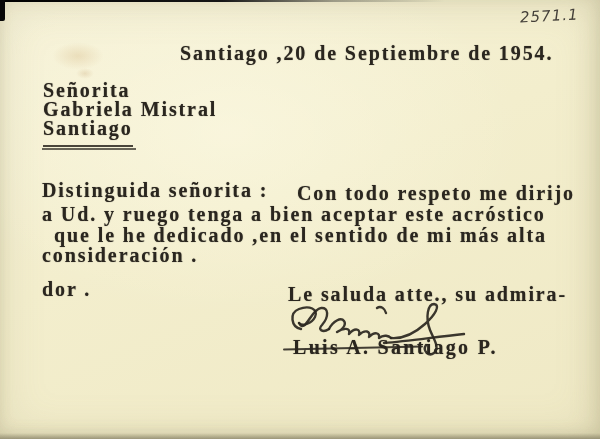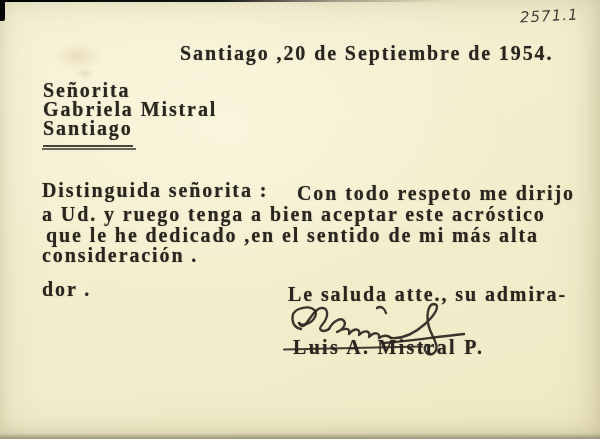--- a/index.html
+++ b/index.html
@@ -44,21 +44,21 @@
   .addr1      { left: 43px;  top: 81px; }
   .addr2      { left: 43px;  top: 100px; }
   .addr3      { left: 43px;  top: 119px; }
   .dbl { position: relative; display: inline-block; padding-bottom: 7px;
          border-bottom: 2px solid rgba(42,38,31,.85); }
   .dbl::after { content: ""; position: absolute; left: -1px; right: -3px; bottom: -5px; height: 2px;
          background: rgba(42,38,31,.70); }
   .salutation { left: 42px;  top: 153px; margin-top: 28px; }
   .body0      { left: 297px; top: 184px; }
   .body1      { left: 42px;  top: 205px; }
-  .body2      { left: 46px;  top: 226px; }
+  .body2      { left: 54px;  top: 226px; }
   .body3      { left: 42px;  top: 246px; }
   .closing1   { left: 288px; top: 264px; margin-top: 21px; }
   .closing2   { left: 42px;  top: 280px; }
   .signer     { left: 293px; top: 338px; letter-spacing: 2.3px; }
   
   .handnum {
     position: absolute; left: 520px; top: 7px;
     font-family: "DejaVu Sans", sans-serif; font-style: italic;
     font-size: 15px; letter-spacing: 1px; color: #45413a;
     transform: rotate(-3deg);
@@ -102,16 +102,16 @@
 
   <svg class="sig" viewBox="0 0 186 62" xmlns="http://www.w3.org/2000/svg">
     <path d="M14 30 C4 28 2 14 12 10 C22 6 32 10 28 18 C25 24 16 28 12 24"></path>
     <path d="M12 24 C18 36 24 10 34 9 C42 8 42 18 35 26 C30 31 36 34 42 30"></path>
     <path d="M42 30 C46 22 54 18 57 22 C60 26 54 32 50 33 C56 29 64 28 62 35 C68 28 74 30 72 36 C78 30 84 32 82 38 C88 32 93 34 92 39 C97 35 102 37 104 39"></path>
     <path d="M90 9 C94 6 98 10 99 14"></path>
     <path d="M104 39 C116 40 128 34 138 25 C148 16 154 6 147 5 C141 5 138 18 143 31 C147 41 153 48 147 54 C142 58 135 52 139 46"></path>
     <path d="M97 44 C122 42 148 38 177 35"></path>
   </svg>
 
-  <div class="tw signer">Luis A. Mistral P.</div>
+  <div class="tw signer">Luis A. Santiago P.</div>
   <div class="strike"></div>
 
 </div>
 
 </body></html>

